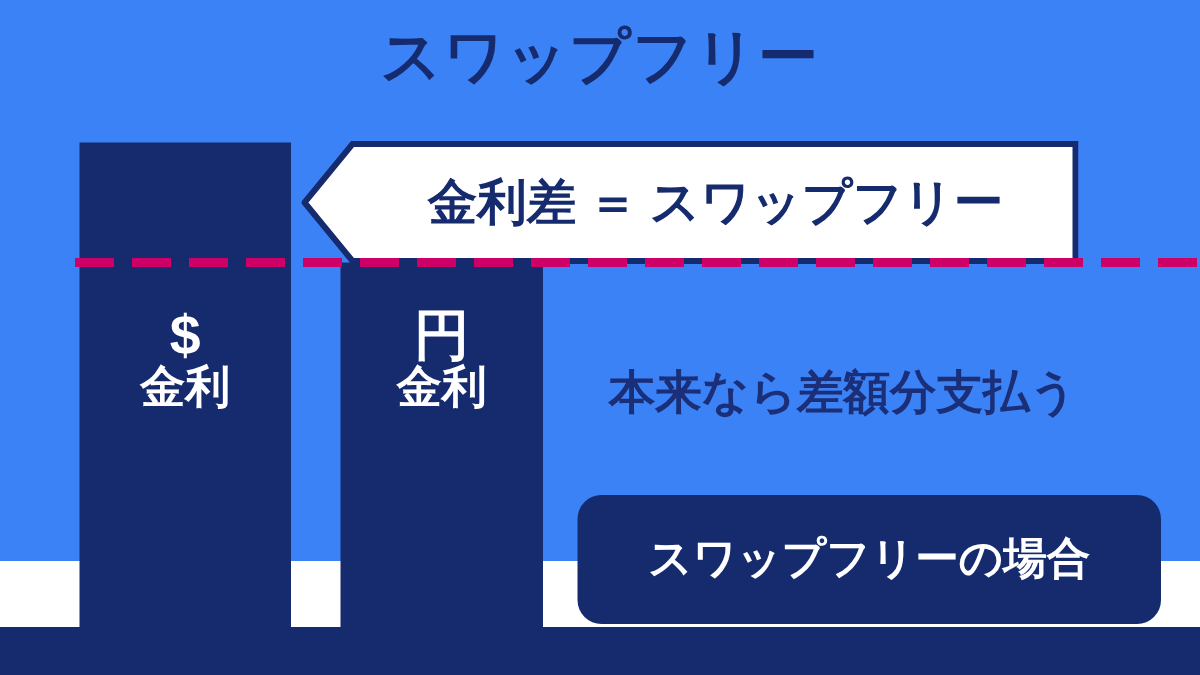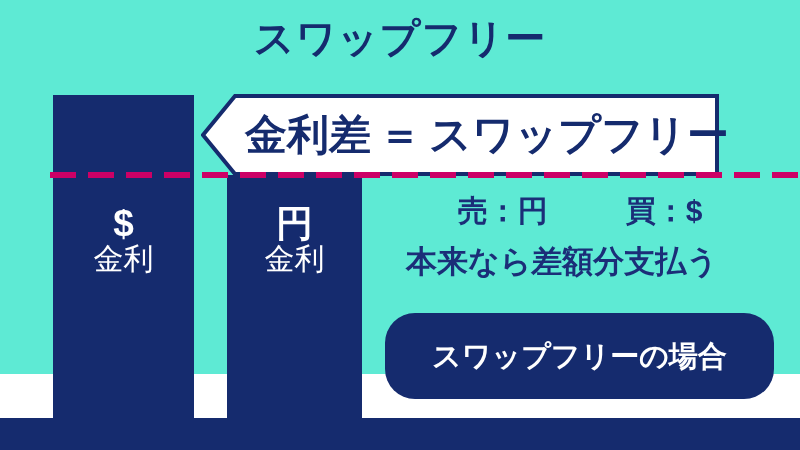--- a/index.html
+++ b/index.html
@@ -11,21 +11,21 @@
     height: 450px;
     background: #ffffff;
     font-family: "Liberation Sans", "DejaVu Sans", sans-serif;
     overflow: hidden;
   }
 
   #canvas {
     position: relative;
     width: 800px;
     height: 374px;
-    background: #5eead4;
+    background: #3b82f6;
   }
 
   
   .title {
     position: absolute;
     left: 0;
     top: 18px;
     width: 800px;
     text-align: center;
     font-size: 40px;
@@ -67,21 +67,21 @@
     width: 135px;
     height: 245px;
   }
   .bar-symbol {
     font-size: 37px;
     font-weight: bold;
     line-height: 1;
   }
   .bar-label {
     font-size: 30px;
-    font-weight: normal;
+    font-weight: bold;
     line-height: 1.15;
   }
   .bar-usd .bar-symbol { margin-top: 110px; }
   .bar-jpy .bar-symbol { margin-top: 30px; }
 
   
   .dashed-line {
     position: absolute;
     left: 50px;
     top: 172px;
@@ -108,28 +108,28 @@
   }
   .callout svg {
     position: absolute;
     left: 0;
     top: 0;
     width: 518px;
     height: 82px;
   }
   .callout-text {
     position: absolute;
-    left: 44px;
+    left: 34px;
     top: 0;
     width: 484px;
     height: 82px;
     display: flex;
     align-items: center;
     justify-content: center;
-    font-size: 42px;
+    font-size: 33px;
     font-weight: bold;
     color: #152B6E;
     letter-spacing: 0px;
     white-space: nowrap;
   }
   .callout-text .eq {
     padding: 0 8px;
   }
 
   
@@ -155,25 +155,25 @@
     font-size: 31px;
     font-weight: bold;
     color: #1B2E78;
     line-height: 1;
   }
 
   
   .highlight-box {
     position: absolute;
     left: 385px;
-    top: 313px;
+    top: 330px;
     width: 389px;
     height: 86px;
     background: #152B6E;
-    border-radius: 30px;
+    border-radius: 16px;
     display: flex;
     flex-direction: column;
     align-items: center;
     justify-content: center;
     color: #ffffff;
     z-index: 7;
   }
   .highlight-line {
     font-size: 29px;
     font-weight: bold;
@@ -206,24 +206,20 @@
     <svg viewBox="0 0 518 82" preserveAspectRatio="none">
       <polygon points="34,2 516,2 516,80 34,80 2,41" fill="#ffffff" stroke="#152B6E" stroke-width="4" stroke-linejoin="miter"></polygon>
     </svg>
     <div class="callout-text">
       <span>金利差</span>
       <span class="eq">＝</span>
       <span>スワップフリー</span>
     </div>
   </div>
 
-  <div class="trade-row">
-    <span>売：円</span>
-    <span>買：$</span>
-  </div>
 
   <div class="note-line">本来なら差額分支払う</div>
 
   <div class="highlight-box">
     <span class="highlight-line">スワップフリーの場合</span>
   </div>
 
 </div>
 
 </body></html>

